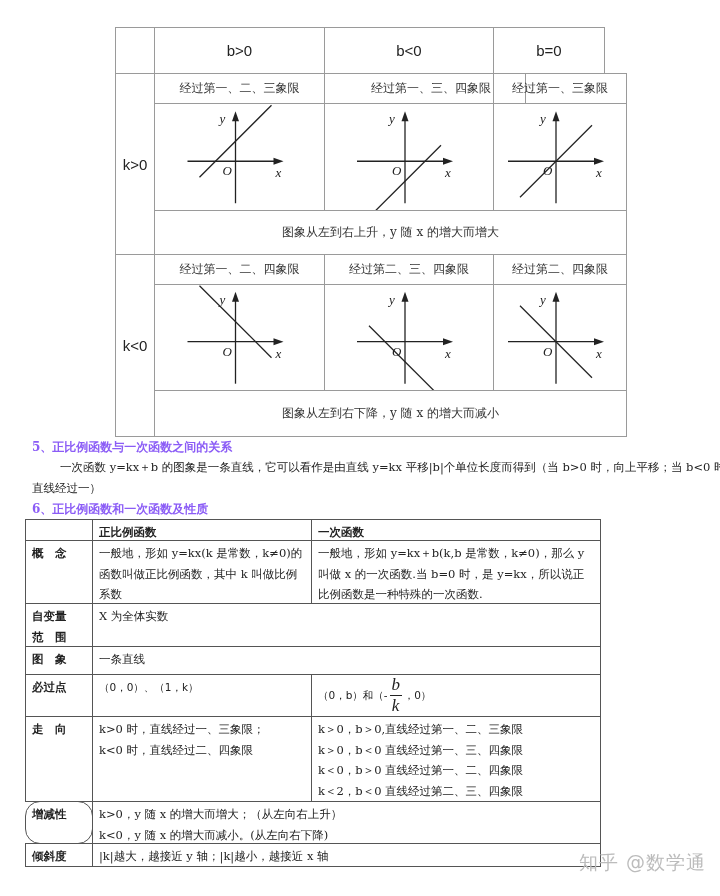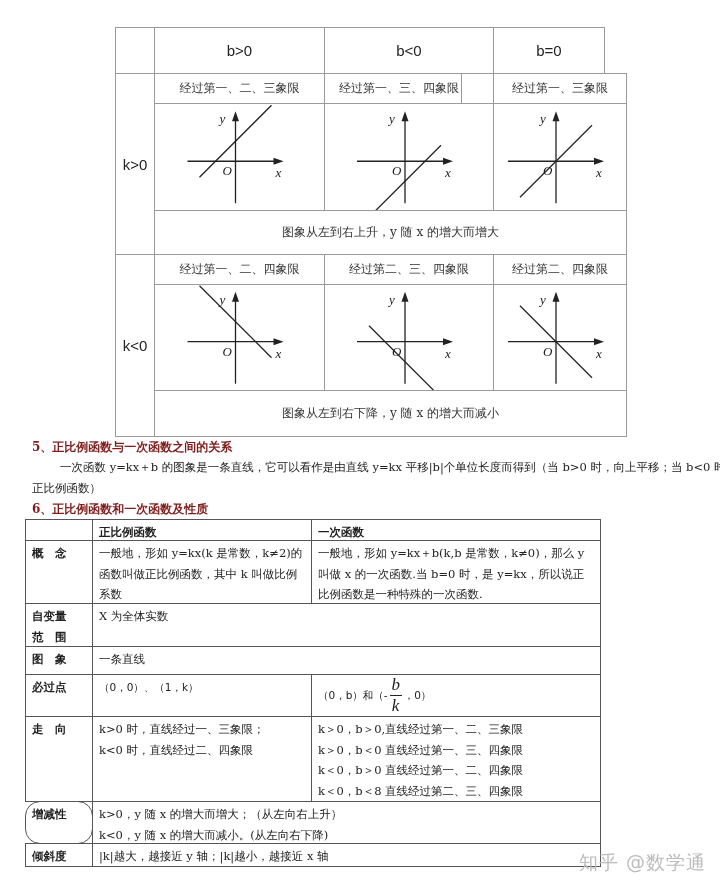--- a/index.html
+++ b/index.html
@@ -6,21 +6,21 @@
   body { width:720px; height:896px; background:#ffffff; position:relative; overflow:hidden;
          font-family:"DejaVu Serif", serif; color:#222; }
   
   #t1 { position:absolute; left:115px; top:27px; width:512px; height:410px; }
   .c { position:absolute; border:1px solid #9a9a9a; box-sizing:border-box; }
   .sans { font-family:"Liberation Sans", sans-serif; font-size:15px; color:#222; }
   .ser  { font-family:"DejaVu Serif", serif; font-size:12px; color:#333; }
   .ctr { display:flex; align-items:center; justify-content:center; }
   .graph svg { width:100%; height:100%; }
   
-  .h { position:absolute; left:32px; font-family:"DejaVu Serif", serif; font-weight:bold; font-size:12px; color:#7f1d1d; }
+  .h { position:absolute; left:32px; font-family:"DejaVu Serif", serif; font-weight:bold; font-size:12px; color:#8b5cf6; }
   .p { position:absolute; font-family:"DejaVu Serif", serif; font-size:11.5px; color:#222; }
   
   #t2 { position:absolute; left:25px; top:519px; width:576px; }
   .r { position:absolute; border:1px solid #555; box-sizing:border-box; font-family:"DejaVu Serif", serif; font-size:11.5px; color:#222; line-height:20.5px; padding:2px 6px; }
   .lbl { font-weight:bold; }
   .frac { display:inline-flex; flex-direction:column; align-items:center; vertical-align:middle; font-style:italic; font-family:"Liberation Serif", serif; font-size:17px; line-height:16px; margin:0 2px; }
   .frac .bar { width:12px; border-top:1px solid #222; margin:2px 0; }
   .wm { position:absolute; right:14px; bottom:20px; font-family:"DejaVu Sans", sans-serif; font-size:19px; color:#bcbcbc; letter-spacing:1px; }
 </style>
 </head>
@@ -28,21 +28,21 @@
 
 <div id="t1">
 
   <div class="c" style="left:0;top:0;width:40px;height:47px;"></div>
   <div class="c ctr sans" style="left:39px;top:0;width:171px;height:47px;">b&gt;0</div>
   <div class="c ctr sans" style="left:209px;top:0;width:170px;height:47px;">b&lt;0</div>
   <div class="c ctr sans" style="left:378px;top:0;width:112px;height:47px;">b=0</div>
 
   <div class="c ctr sans" style="left:0;top:46px;width:40px;height:182px;">k&gt;0</div>
   <div class="c ctr ser" style="left:39px;top:46px;width:171px;height:31px;">经过第一、二、三象限</div>
-  <div class="c ctr ser" style="left:209px;top:46px;width:138px;height:31px;padding-left:12px;">经过第一、三、四象限</div>
+  <div class="c ctr ser" style="left:209px;top:46px;width:202px;height:31px;padding-left:12px;">经过第一、三、四象限</div>
   <div class="c ctr ser" style="left:378px;top:46px;width:134px;height:31px;">经过第一、三象限</div>
   <div class="c graph" style="left:39px;top:76px;width:171px;height:108px;"><svg viewBox="0 0 169 106">
         <line x1="32.5" y1="57.24" x2="120.5" y2="57.24" stroke="#222" stroke-width="1.3"></line>
         <polygon points="128.5,57.24 118.5,53.74 118.5,60.74" fill="#222"></polygon>
         <line x1="80.5" y1="99.24000000000001" x2="80.5" y2="15.240000000000002" stroke="#222" stroke-width="1.3"></line>
         <polygon points="80.5,7.240000000000002 77,17.240000000000002 84,17.240000000000002" fill="#222"></polygon>
         <text x="64.5" y="19.240000000000002" font-family="Liberation Serif, serif" font-style="italic" font-size="13" fill="#222">y</text>
         <text x="120.5" y="73.24000000000001" font-family="Liberation Serif, serif" font-style="italic" font-size="13" fill="#222">x</text>
         <text x="67.5" y="71.24000000000001" font-family="Liberation Serif, serif" font-style="italic" font-size="13" fill="#222">O</text>
         <line x1="44.5" y1="73.24000000000001" x2="116.5" y2="1.240000000000002" stroke="#222" stroke-width="1.3"></line>
@@ -101,32 +101,32 @@
         <text x="46" y="18.700000000000003" font-family="Liberation Serif, serif" font-style="italic" font-size="13" fill="#222">y</text>
         <text x="102" y="72.7" font-family="Liberation Serif, serif" font-style="italic" font-size="13" fill="#222">x</text>
         <text x="49" y="70.7" font-family="Liberation Serif, serif" font-style="italic" font-size="13" fill="#222">O</text>
         <line x1="26" y1="20.700000000000003" x2="98" y2="92.7" stroke="#222" stroke-width="1.3"></line>
       </svg></div>
   <div class="c ctr ser" style="left:39px;top:363px;width:473px;height:47px;">图象从左到右下降，y 随 x 的增大而减小</div>
 </div>
 
 <div class="h" style="top:439px;">5、正比例函数与一次函数之间的关系</div>
 <div class="p" style="left:60px;top:460px;white-space:nowrap;">一次函数 y=kx＋b 的图象是一条直线，它可以看作是由直线 y=kx 平移|b|个单位长度而得到（当 b&gt;0 时，向上平移；当 b&lt;0 时，</div>
-<div class="p" style="left:32px;top:481px;">正比例函数）</div>
+<div class="p" style="left:32px;top:481px;">直线经过一）</div>
 
 <div class="h" style="top:501px;">6、正比例函数和一次函数及性质</div>
 
 <div id="t2">
 
   <div class="r" style="left:0;top:0;width:68px;height:22px;"></div>
   <div class="r lbl" style="left:67px;top:0;width:220px;height:22px;">正比例函数</div>
   <div class="r lbl" style="left:286px;top:0;width:290px;height:22px;">一次函数</div>
 
   <div class="r lbl" style="left:0;top:21px;width:68px;height:64px;">概　念</div>
-  <div class="r" style="left:67px;top:21px;width:220px;height:64px;">一般地，形如 y=kx(k 是常数，k≠2)的函数叫做正比例函数，其中 k 叫做比例系数</div>
+  <div class="r" style="left:67px;top:21px;width:220px;height:64px;">一般地，形如 y=kx(k 是常数，k≠0)的函数叫做正比例函数，其中 k 叫做比例系数</div>
   <div class="r" style="left:286px;top:21px;width:290px;height:64px;">一般地，形如 y=kx＋b(k,b 是常数，k≠0)，那么 y 叫做 x 的一次函数.当 b=0 时，是 y=kx，所以说正比例函数是一种特殊的一次函数.</div>
 
   <div class="r lbl" style="left:0;top:84px;width:68px;height:44px;">
     <div>自变量</div>
     <div>范　围</div>
   </div>
   <div class="r" style="left:67px;top:84px;width:509px;height:44px;">X 为全体实数</div>
 
   <div class="r lbl" style="left:0;top:127px;width:68px;height:29px;">图　象</div>
   <div class="r" style="left:67px;top:127px;width:509px;height:29px;">一条直线</div>
@@ -145,21 +145,21 @@
 
   <div class="r lbl" style="left:0;top:197px;width:68px;height:86px;">走　向</div>
   <div class="r" style="left:67px;top:197px;width:220px;height:86px;">
     <div>k&gt;0 时，直线经过一、三象限；</div>
     <div>k&lt;0 时，直线经过二、四象限</div>
   </div>
   <div class="r" style="left:286px;top:197px;width:290px;height:86px;">
     <div>k＞0，b＞0,直线经过第一、二、三象限</div>
     <div>k＞0，b＜0 直线经过第一、三、四象限</div>
     <div>k＜0，b＞0 直线经过第一、二、四象限</div>
-    <div>k＜0，b＜8 直线经过第二、三、四象限</div>
+    <div>k＜2，b＜0 直线经过第二、三、四象限</div>
   </div>
 
   <div class="r lbl" style="left:0;top:282px;width:68px;height:43px;border-radius:15px;">增减性</div>
   <div class="r" style="left:67px;top:282px;width:509px;height:43px;">
     <div>k&gt;0，y 随 x 的增大而增大；（从左向右上升）</div>
     <div>k&lt;0，y 随 x 的增大而减小。(从左向右下降)</div>
   </div>
 
   <div class="r lbl" style="left:0;top:324px;width:68px;height:24px;">倾斜度</div>
   <div class="r" style="left:67px;top:324px;width:509px;height:24px;">|k|越大，越接近 y 轴；|k|越小，越接近 x 轴</div>

